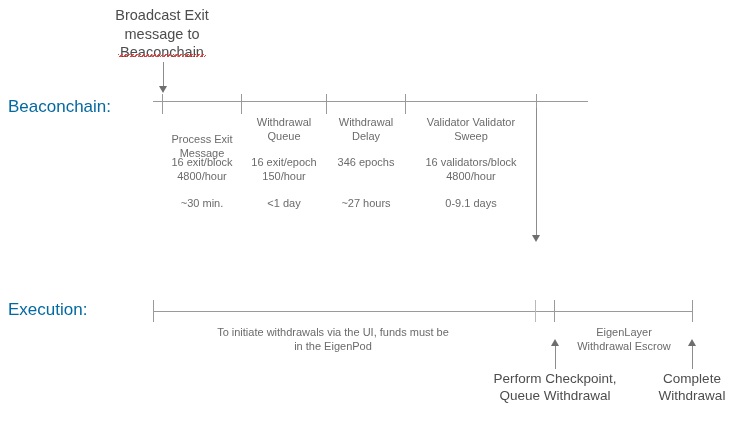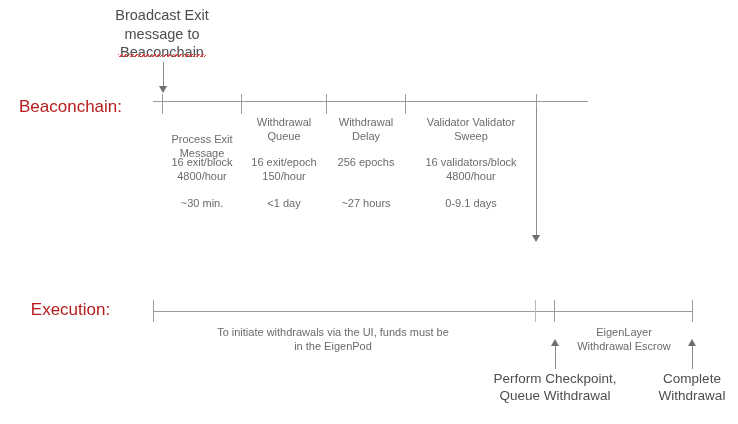--- a/index.html
+++ b/index.html
@@ -22,23 +22,23 @@
   .txt {
     position: absolute;
     text-align: center;
     color: #595959;
     white-space: pre-line;
     line-height: 1.28;
   }
   .row-label {
     position: absolute;
     font-size: 17px;
-    color: #b91c1c;
+    color: #0369a1;
     white-space: nowrap;
-    text-align: center;
+    text-align: left;
   }
   .title-top {
     font-size: 14.5px;
     color: #4d4d4d;
   }
   .seg-title { font-size: 11px; color: #6b6b6b; }
   .seg-rate  { font-size: 11px; color: #6b6b6b; }
   .seg-time  { font-size: 11px; color: #6b6b6b; }
   .big-note  { font-size: 14.5px; color: #595959; }
   .mid-note  { font-size: 11px; color: #6b6b6b; }
@@ -118,21 +118,21 @@
   <div class="txt seg-time" style="left:152px; top:196px; width:84px;">~30 min.</div>
 
   <div class="txt seg-title" style="left:234px; top:115px; width:84px;">Withdrawal
 Queue</div>
   <div class="txt seg-rate" style="left:234px; top:155px; width:84px;">16 exit/epoch
 150/hour</div>
   <div class="txt seg-time" style="left:234px; top:196px; width:84px;">&lt;1 day</div>
 
   <div class="txt seg-title" style="left:317px; top:115px; width:82px;">Withdrawal
 Delay</div>
-  <div class="txt seg-rate" style="left:317px; top:155px; width:82px;">256 epochs</div>
+  <div class="txt seg-rate" style="left:317px; top:155px; width:82px;">346 epochs</div>
   <div class="txt seg-time" style="left:317px; top:196px; width:82px;">~27 hours</div>
 
   <div class="txt seg-title" style="left:398px; top:115px; width:130px;">Validator Validator
 Sweep</div>
   <div class="txt seg-rate" style="left:398px; top:155px; width:130px;">16 validators/block
 4800/hour</div>
   <div class="txt seg-time" style="left:398px; top:196px; width:130px;">0-9.1 days</div>
 
   <div class="vline" style="left:528px; top:108px; height:128px;"></div>
   <div class="arrowhead-down" style="left:524px; top:235px;"></div>

